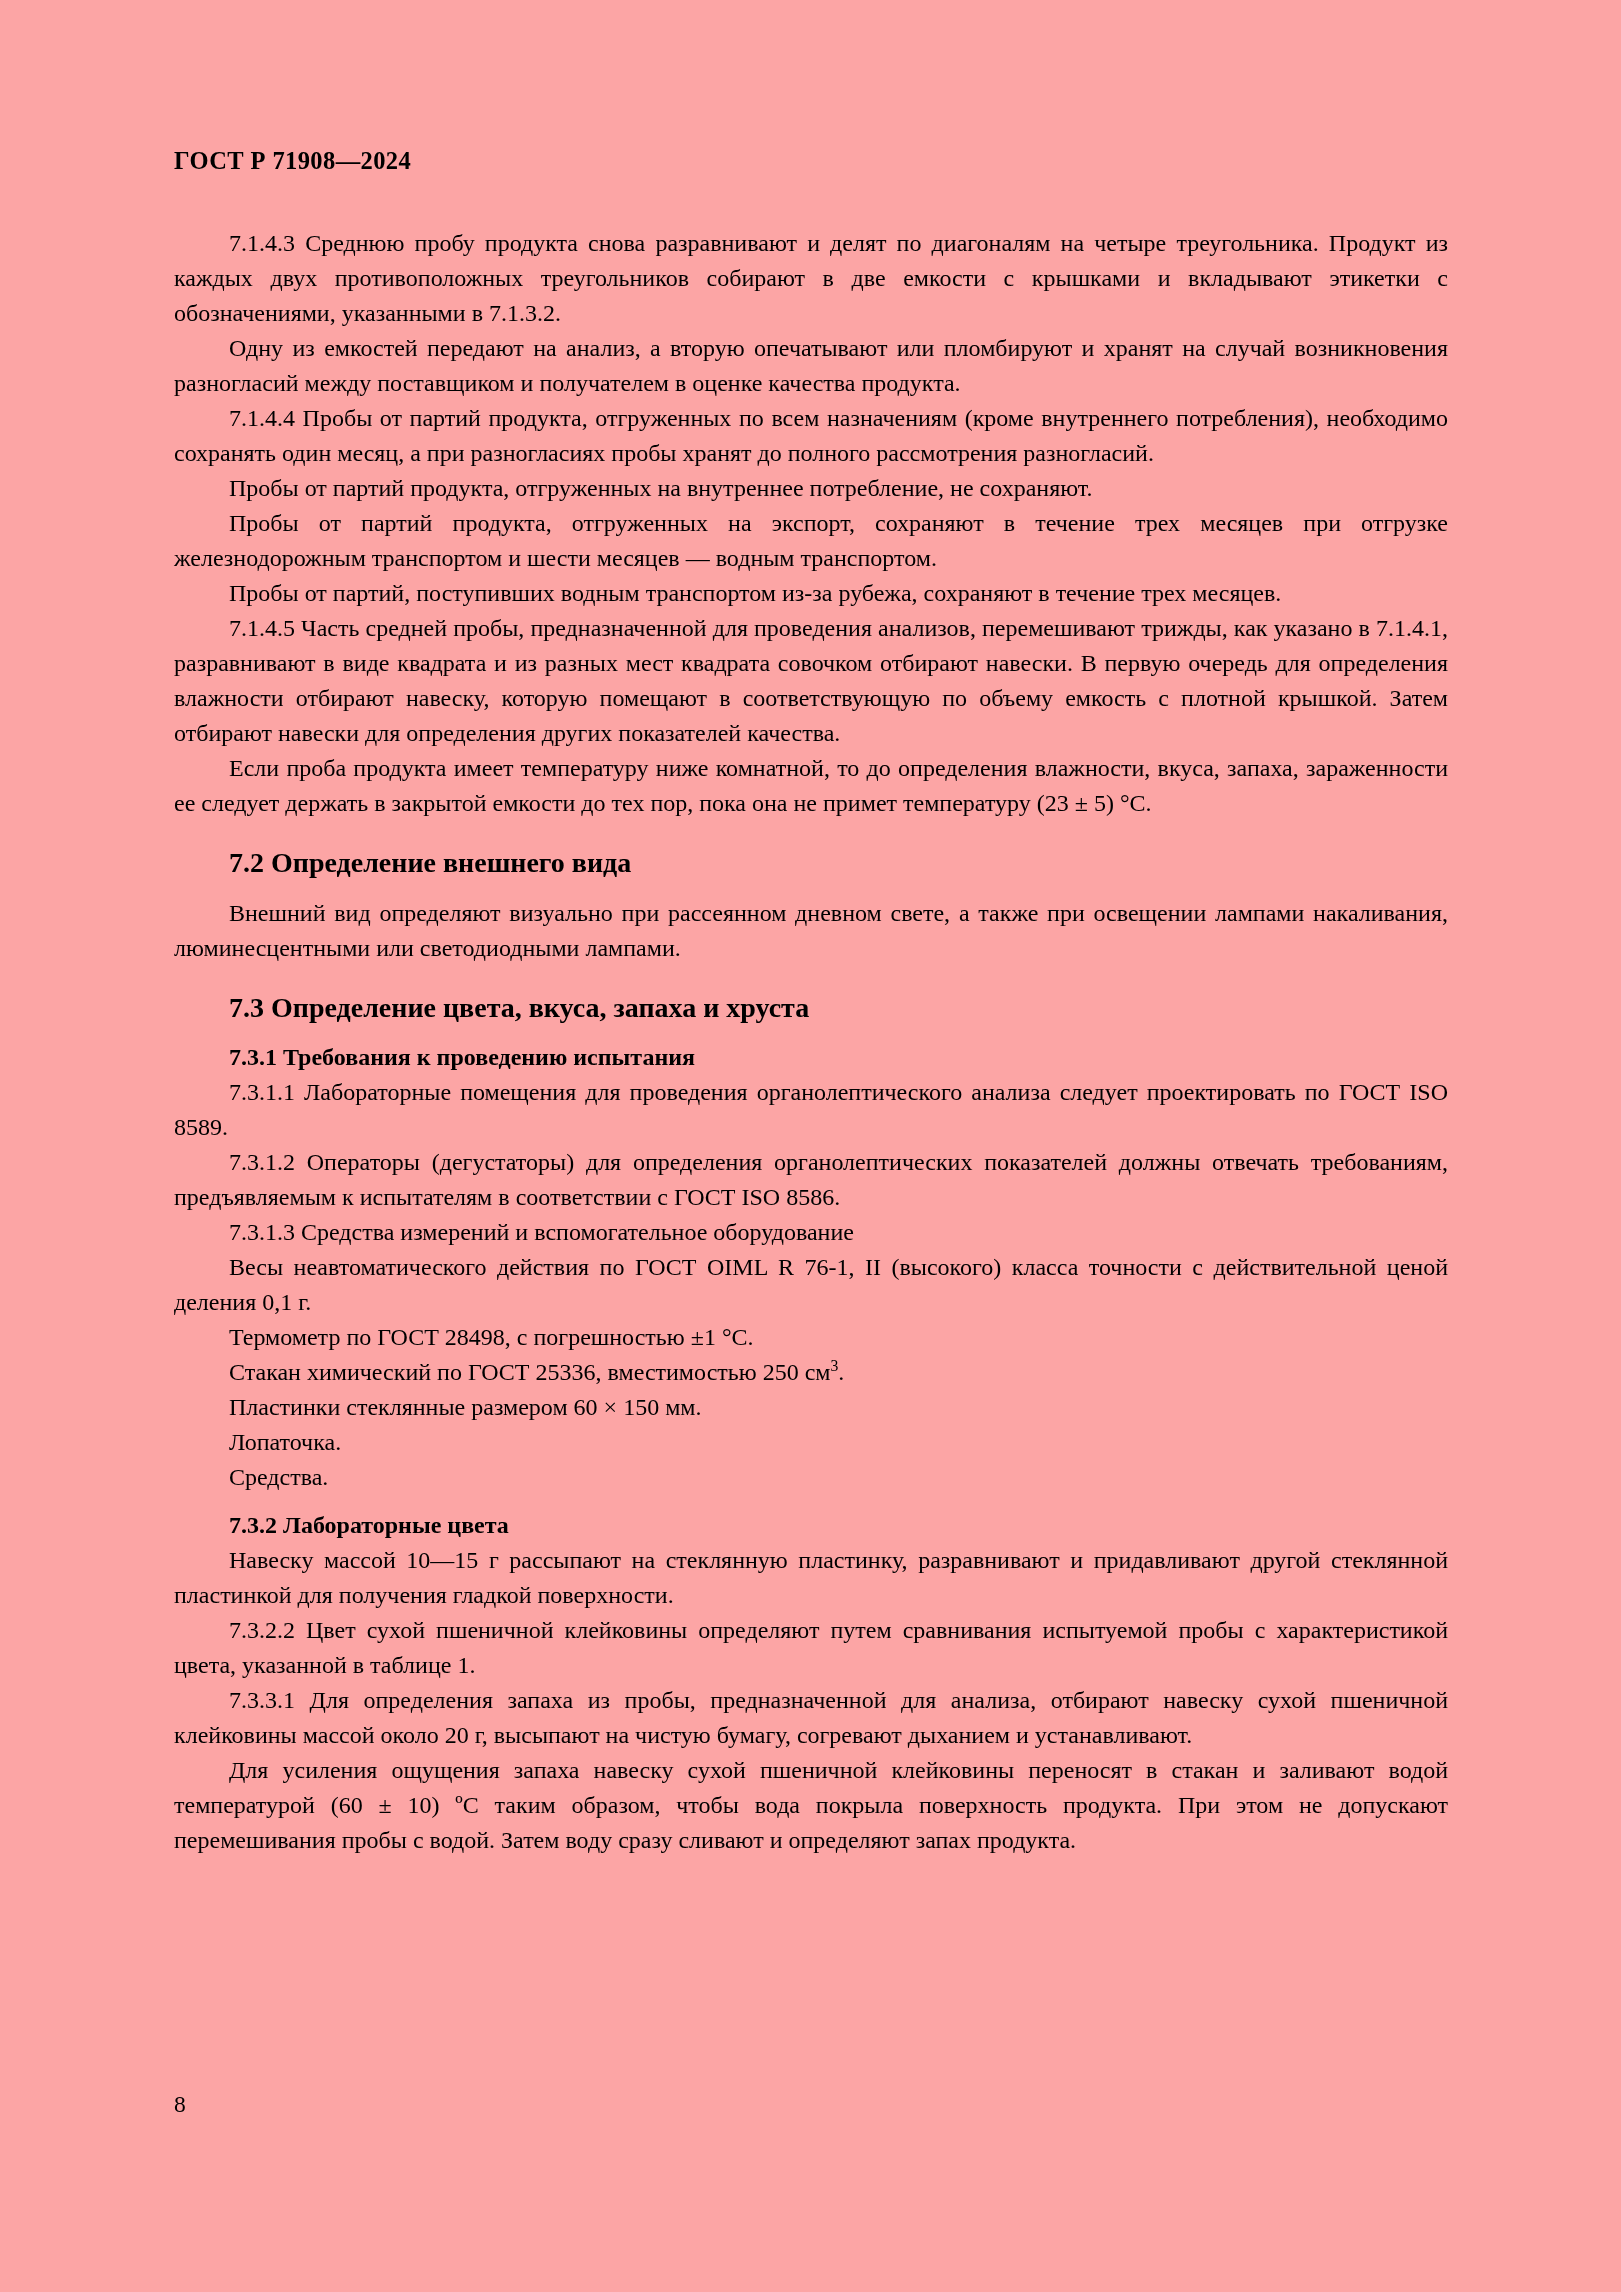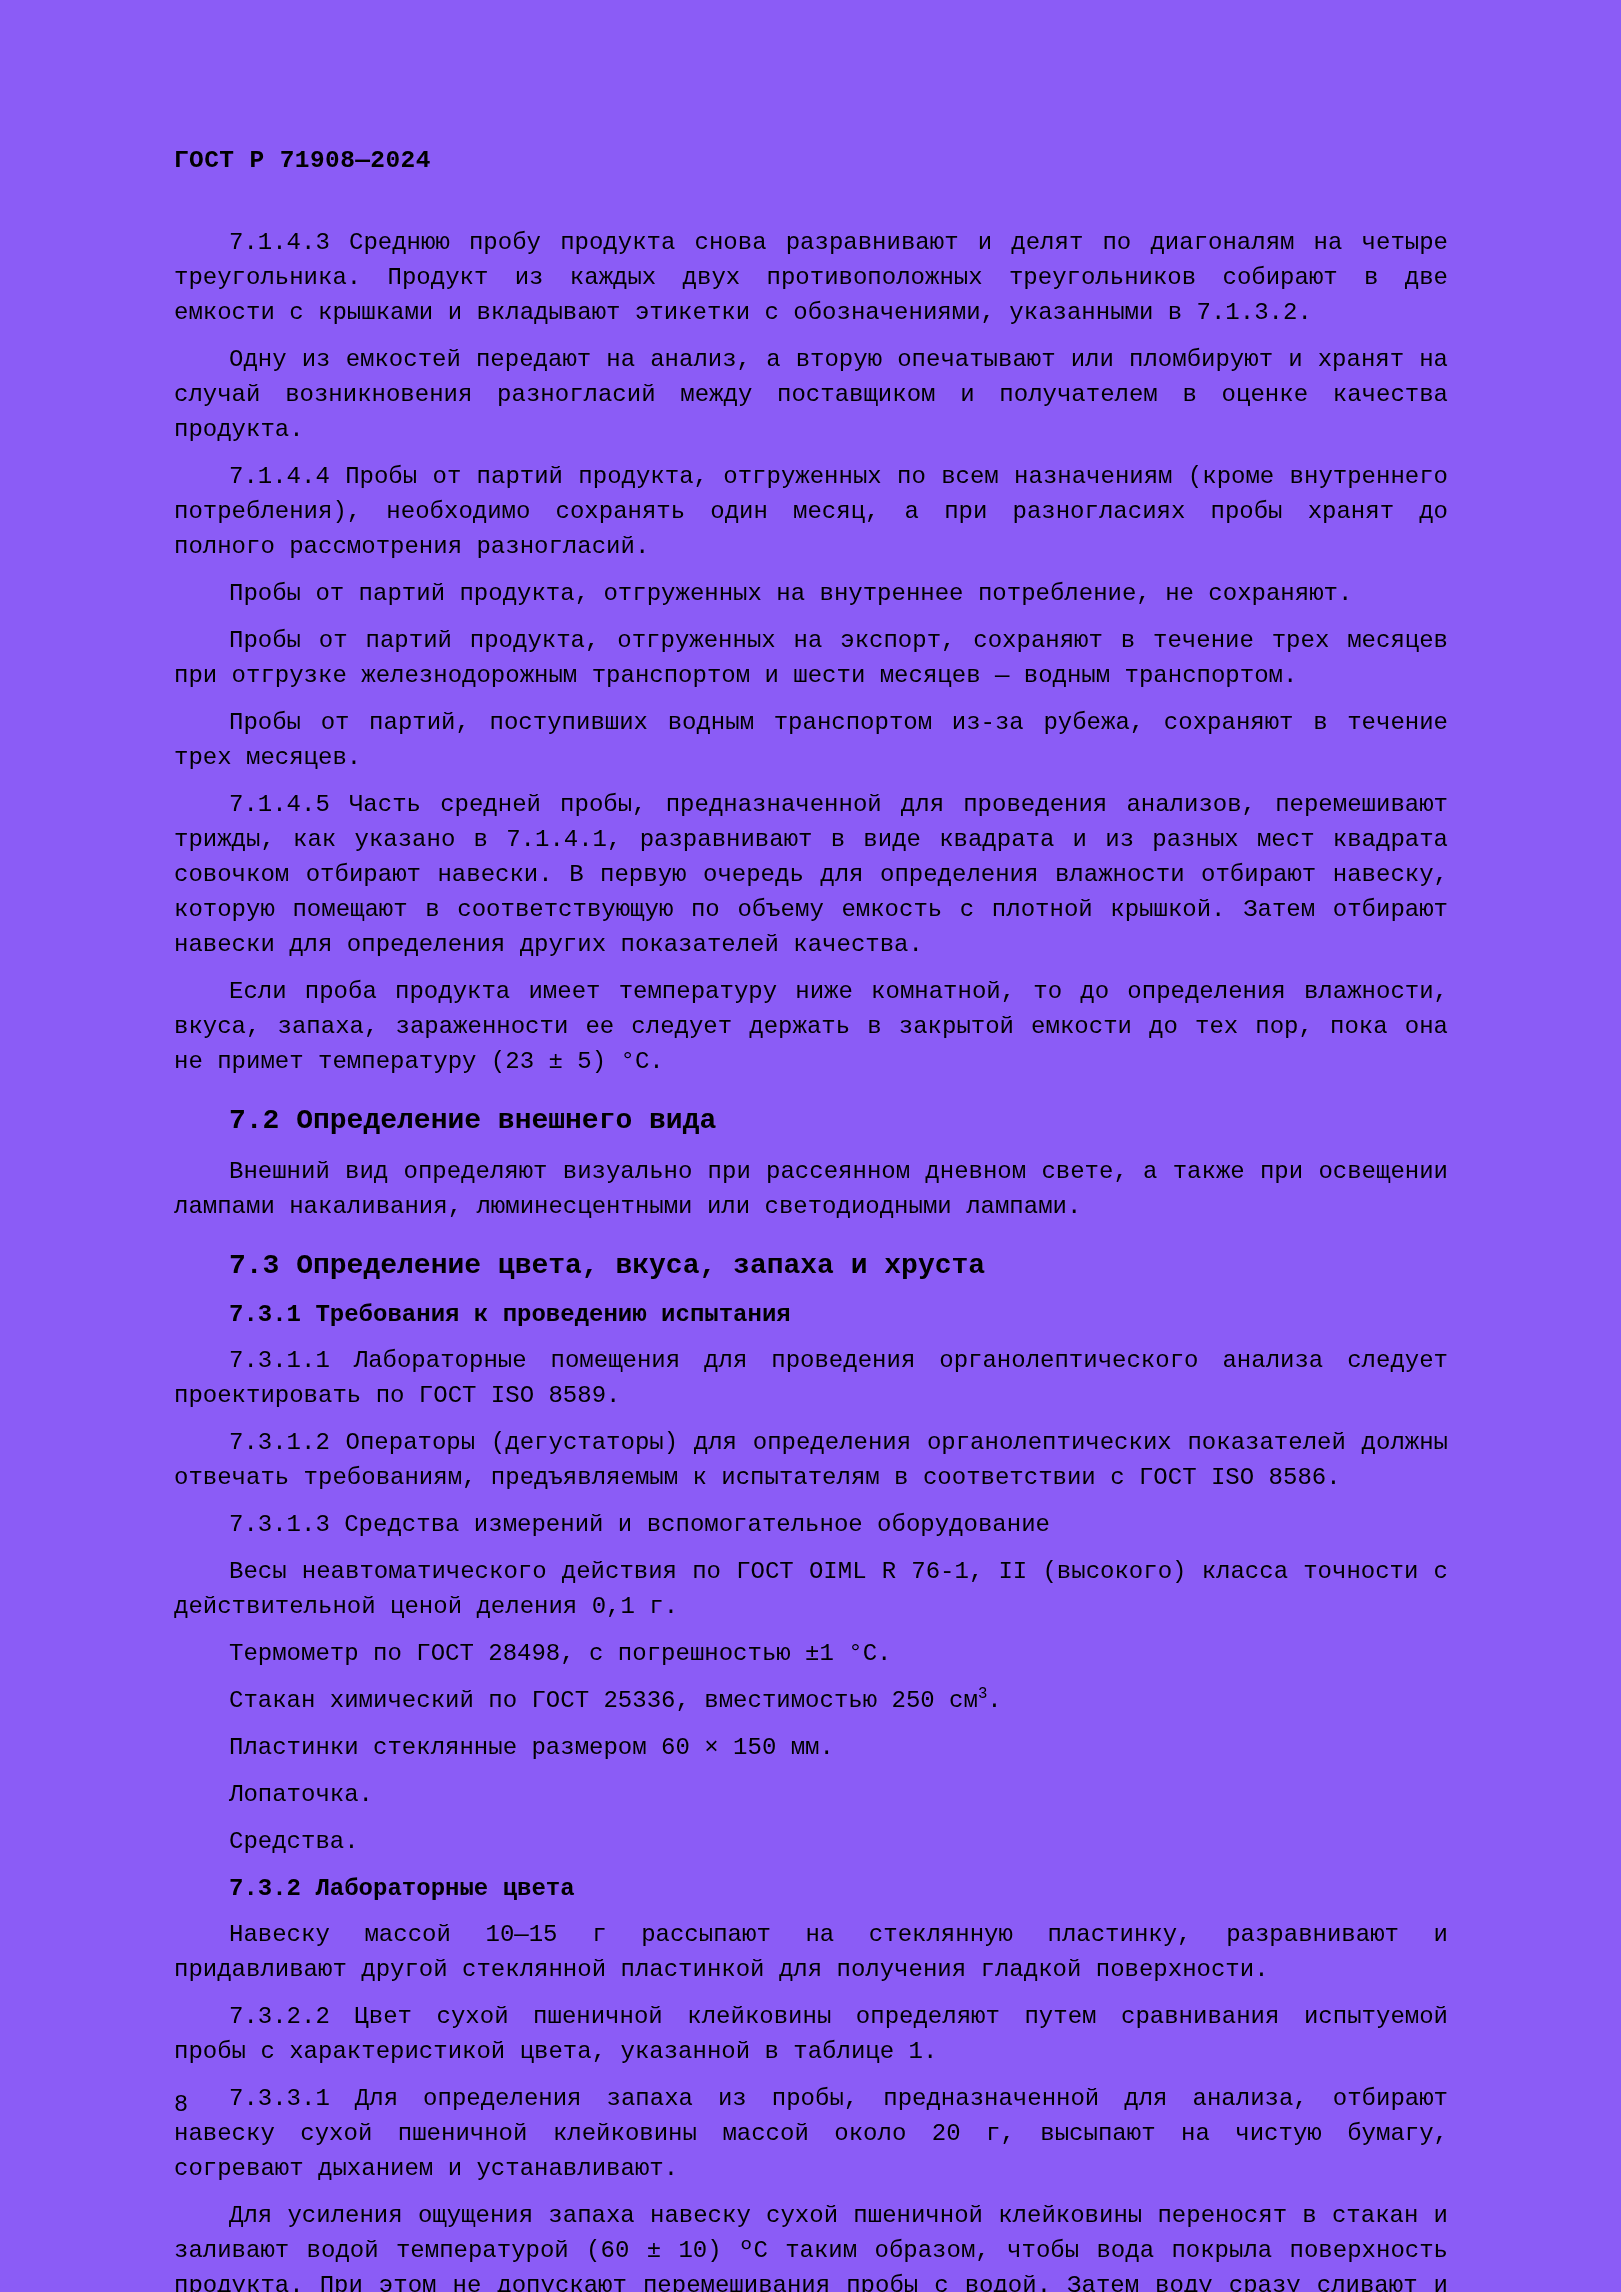--- a/index.html
+++ b/index.html
@@ -5,22 +5,22 @@
   html, body {
     margin: 0;
     padding: 0;
     background: #ffffff;
   }
   .page {
     position: relative;
     width: 1621px;
     height: 2293px;
     margin: 0 auto;
-    background: #8b5cf6;
-    font-family: Liberation Mono, monospace;
+    background: #fca5a5;
+    font-family: Liberation Serif, serif;
     color: #000000;
     box-sizing: border-box;
   }
   .content {
     position: absolute;
     left: 174px;
     top: 147px;
     width: 1274px;
   }
   .doc-header {
@@ -33,21 +33,20 @@
     font-size: 24px;
     line-height: 35px;
     text-align: justify;
     text-justify: inter-word;
   }
   p {
     margin: 0;
   }
   p.indent {
     text-indent: 55px;
-    margin-top: 12px;
   }
   h3.sect {
     font-size: 28px;
     font-weight: bold;
     margin: 25.5px 0 17.6px 0;
     text-indent: 55px;
     text-align: left;
     line-height: 32px;
   }
   h4.subsect {

